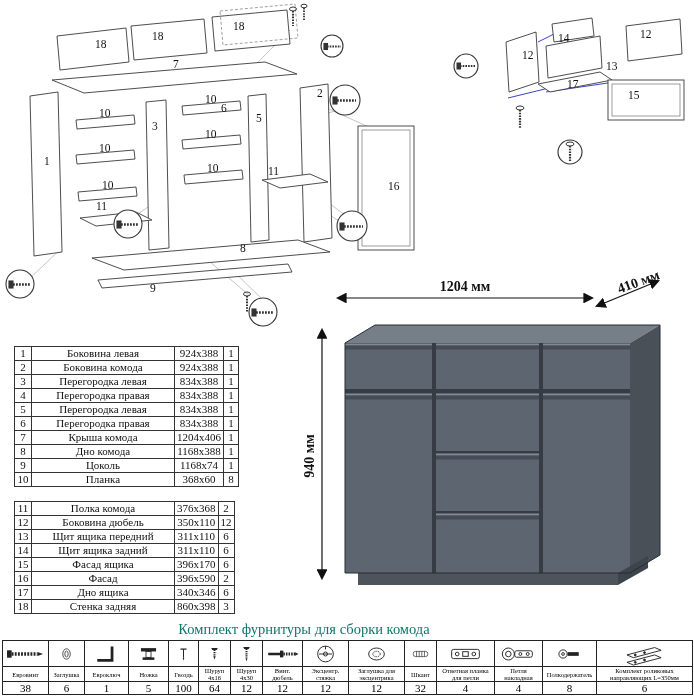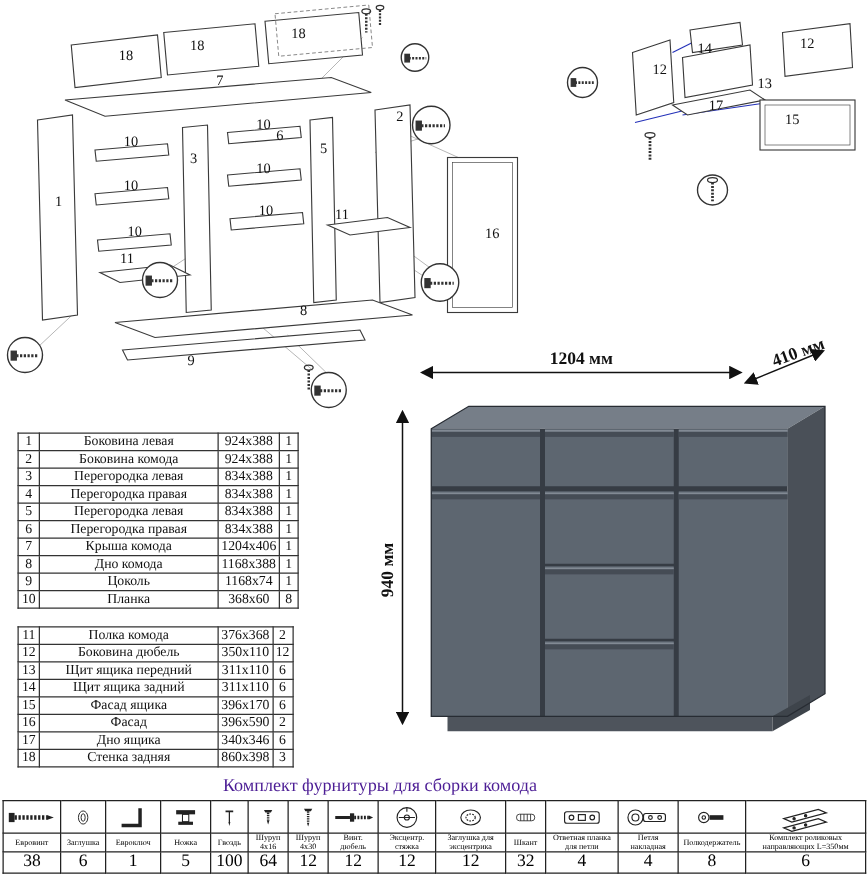--- a/index.html
+++ b/index.html
@@ -12,26 +12,26 @@
   
   .parts-table{position:absolute;left:14px;border-collapse:collapse;font-size:11px;color:#111}
   .parts-table td{border:1px solid #333;height:14px;padding:0 2px;white-space:nowrap;line-height:13px}
   .parts-table .c-num{width:17px;text-align:center}
   .parts-table .c-name{width:143px;text-align:center}
   .parts-table .c-size{width:28px;text-align:center}
   .parts-table .c-qty{width:15px;text-align:center}
   #parts-table-1{top:346px}
   #parts-table-2{top:501px}
   
-  #hw-title{position:absolute;top:621px;left:0;width:608px;text-align:center;font-size:14.5px;color:#4c1d95}
+  #hw-title{position:absolute;top:621px;left:0;width:608px;text-align:center;font-size:14.5px;color:#0f766e}
   #hw-table{position:absolute;left:2px;top:640px;width:690px;border-collapse:collapse;table-layout:fixed}
   #hw-table td{border:1px solid #222;overflow:hidden;vertical-align:middle}
   .hw-icon-cell{height:26px;padding:0 1px;text-align:center}
   .hw-name-cell{height:15px;font-size:6.5px;line-height:7px;text-align:center;padding:0 1px;font-family:"Liberation Serif",serif}
-  .hw-qty-cell{height:13px;font-size:14px;text-align:center}
+  .hw-qty-cell{height:13px;font-size:11px;text-align:center}
 </style>
 </head>
 <body>
 
 <div class="sheet">
 
   <svg id="main-diagram" style="position:absolute;left:0;top:0" width="460" height="340" viewBox="0 0 460 340">
     <g stroke="#8a8a8a" stroke-width="0.5" fill="none">
       <line x1="380" y1="132" x2="300" y2="96"></line>
       <line x1="380" y1="248" x2="310" y2="202"></line>

